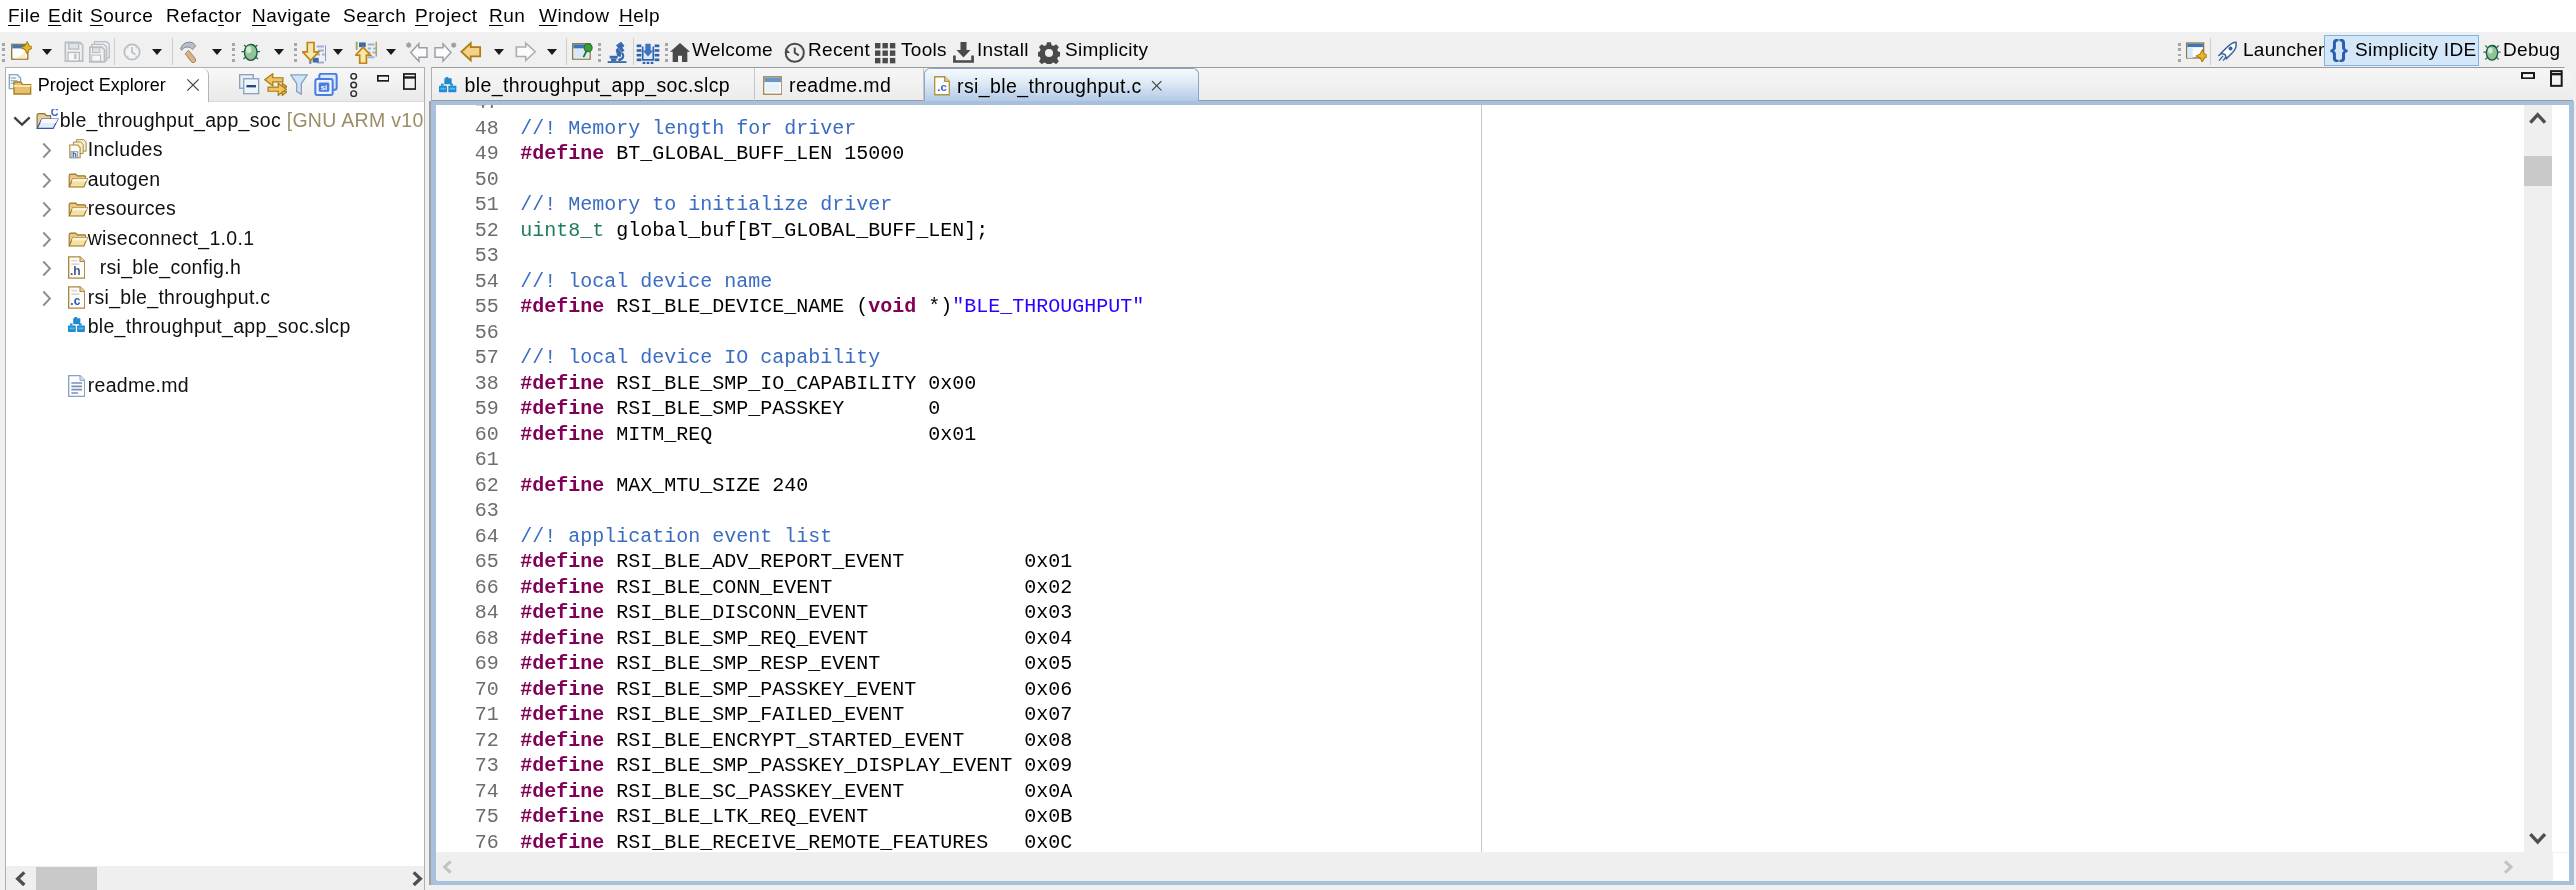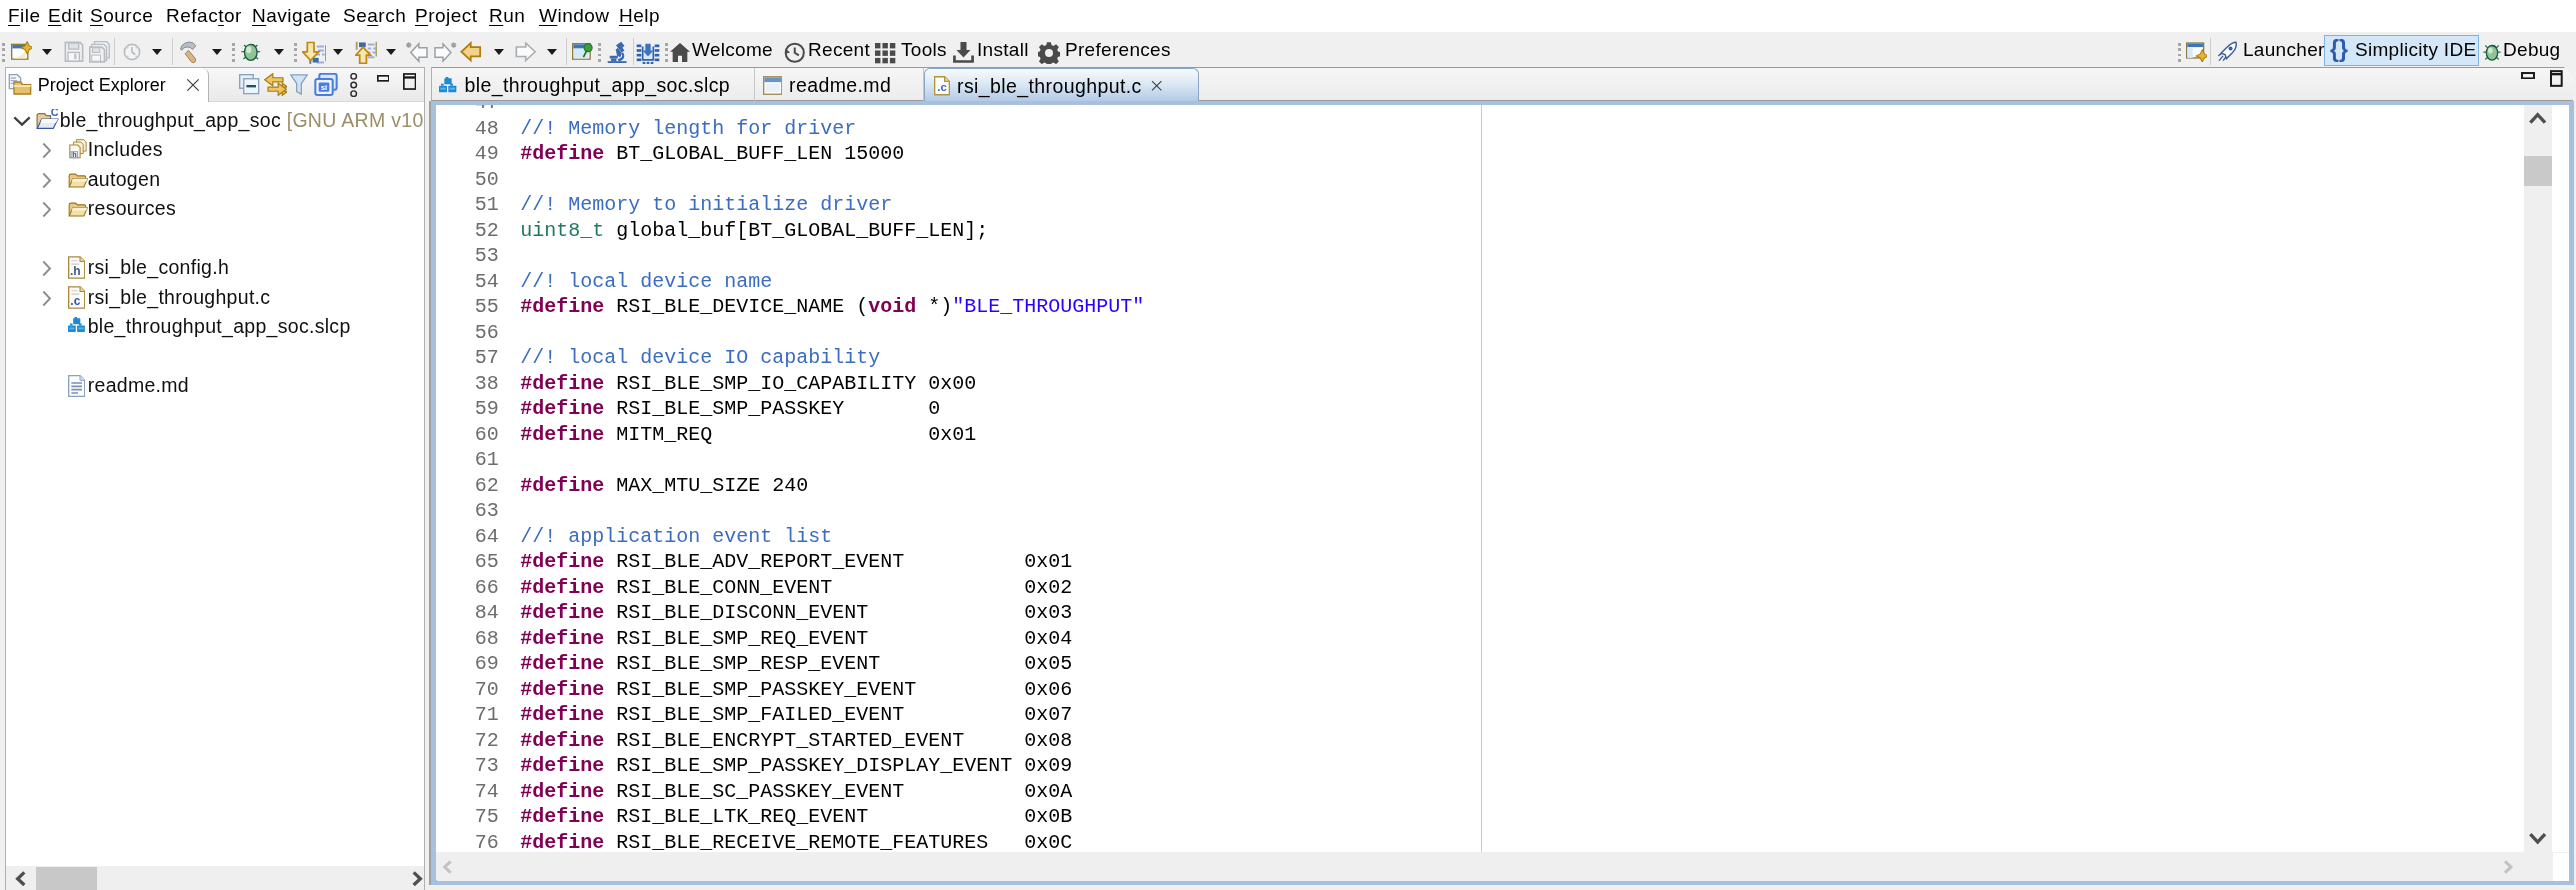--- a/index.html
+++ b/index.html
@@ -205,21 +205,21 @@
   <svg class="abs ticon" style="left:953px;top:10px" width="21" height="21.5" viewBox="0 0 31 32">
     <polygon points="11,0 20,0 20,12 26,12 15.5,23 5,12 11,12" fill="#4a4a4a"></polygon>
     <path d="M2 20 v9 h27 v-9" fill="none" stroke="#4a4a4a" stroke-width="4"></path>
   </svg>
   <span class="abs lbl" style="left:977px">Install</span>
 
   <svg class="abs ticon" style="left:1038px;top:10px" width="22" height="22" viewBox="0 0 33 33">
     <path fill="#4a4a4a" d="M13.5 0 h6 l1 4.5 3 1.3 4-2.5 4.2 4.2 -2.5 4 1.3 3 4.5 1 v6 l-4.5 1 -1.3 3 2.5 4 -4.2 4.2 -4-2.5 -3 1.3 -1 4.5 h-6 l-1-4.5 -3-1.3 -4 2.5 -4.2-4.2 2.5-4 -1.3-3 -4.5-1 v-6 l4.5-1 1.3-3 -2.5-4 4.2-4.2 4 2.5 3-1.3z" transform="translate(0.2,0.2) scale(0.98)"></path>
     <circle cx="16.5" cy="16.5" r="6" fill="#f0f0f0"></circle>
   </svg>
-  <span class="abs lbl" style="left:1065px">Preferences</span>
+  <span class="abs lbl" style="left:1065px">Simplicity</span>
 
   <div class="abs dots" style="left:2178px;"></div>
   <svg class="abs ticon" style="left:2186px" width="21" height="21" viewBox="0 0 31 31">
     <rect x="1" y="3" width="25" height="22" fill="#fdfdfd" stroke="#8a7a42" stroke-width="2"></rect>
     <rect x="2" y="4" width="23" height="5" fill="#3b76bd"></rect>
     <rect x="2" y="10" width="8" height="15" fill="#d6e9f8"></rect>
     <polygon points="24,13 27,19 33,22 27,25 24,31 21,25 15,22 21,19" fill="#e7b525" stroke="#a97d14" stroke-width="1.5"></polygon>
   </svg>
   <div class="abs sep" style="left:2210px"></div>
 
@@ -337,31 +337,42 @@
     <svg class="chev" style="left:36px;top:6.7px" width="10" height="17" viewBox="0 0 15 25">
         <path d="M2 2 L12 12.5 L2 23" fill="none" stroke="#8c8c8c" stroke-width="2.8"></path>
       </svg>
     <svg class="chev" style="left:62px;top:6px" width="20" height="17.4" viewBox="0 0 34 29">
       <path d="M2 26 V8 q0-3 3-3 h8 l3 3 h12 q2 0 2 2 v3" fill="#e9c983" stroke="#96741e" stroke-width="1.8"></path>
       <polygon points="2,27 8,13 33,13 27,27" fill="#f4dfa4" stroke="#96741e" stroke-width="1.8"></polygon>
       <polygon points="8,13 33,13 31,17.5 6.2,17.5" fill="#fbf2d8" stroke="none"></polygon>
     </svg>
     <span class="tlab" style="left:82px">resources</span>
   </div>
+  <div class="trow" style="top:156px">
+    <svg class="chev" style="left:36px;top:6.7px" width="10" height="17" viewBox="0 0 15 25">
+        <path d="M2 2 L12 12.5 L2 23" fill="none" stroke="#8c8c8c" stroke-width="2.8"></path>
+      </svg>
+    <svg class="chev" style="left:62px;top:6px" width="20" height="17.4" viewBox="0 0 34 29">
+      <path d="M2 26 V8 q0-3 3-3 h8 l3 3 h12 q2 0 2 2 v3" fill="#e9c983" stroke="#96741e" stroke-width="1.8"></path>
+      <polygon points="2,27 8,13 33,13 27,27" fill="#f4dfa4" stroke="#96741e" stroke-width="1.8"></polygon>
+      <polygon points="8,13 33,13 31,17.5 6.2,17.5" fill="#fbf2d8" stroke="none"></polygon>
+    </svg>
+    <span class="tlab" style="left:82px">wiseconnect_1.0.1</span>
+  </div>
   <div class="trow" style="top:185px">
     <svg class="chev" style="left:36px;top:6.7px" width="10" height="17" viewBox="0 0 15 25">
         <path d="M2 2 L12 12.5 L2 23" fill="none" stroke="#8c8c8c" stroke-width="2.8"></path>
       </svg>
     <svg class="chev" style="left:62px;top:3.4px" width="17.4" height="23" viewBox="0 0 26 34">
       <path d="M1 1 h17 l7 7 v25 h-24 z" fill="#fdfcf8" stroke="#a8893c" stroke-width="2"></path>
       <path d="M18 1 v7 h7" fill="#ecd9a0" stroke="#a8893c" stroke-width="1.6"></path>
       <path d="M5 7 h9 M5 12 h12" stroke="#c9c9c9" stroke-width="1.6"></path>
       <text x="11" y="28" font-family="Liberation Sans" font-size="18" font-weight="bold" fill="#3d5a8e" text-anchor="middle">.h</text>
     </svg>
-    <span class="tlab" style="left:82px">rsi_ble_config.h</span>
+    <span class="tlab" style="left:94px">rsi_ble_config.h</span>
   </div>
   <div class="trow" style="top:215px">
     <svg class="chev" style="left:36px;top:6.7px" width="10" height="17" viewBox="0 0 15 25">
         <path d="M2 2 L12 12.5 L2 23" fill="none" stroke="#8c8c8c" stroke-width="2.8"></path>
       </svg>
     <svg class="chev" style="left:62px;top:3.4px" width="17.4" height="23" viewBox="0 0 26 34">
       <path d="M1 1 h17 l7 7 v25 h-24 z" fill="#fdfcf8" stroke="#a8893c" stroke-width="2"></path>
       <path d="M18 1 v7 h7" fill="#ecd9a0" stroke="#a8893c" stroke-width="1.6"></path>
       <path d="M5 7 h9 M5 12 h12" stroke="#c9c9c9" stroke-width="1.6"></path>
       <text x="11" y="28" font-family="Liberation Sans" font-size="18" font-weight="bold" fill="#2f57b4" text-anchor="middle">.c</text>

